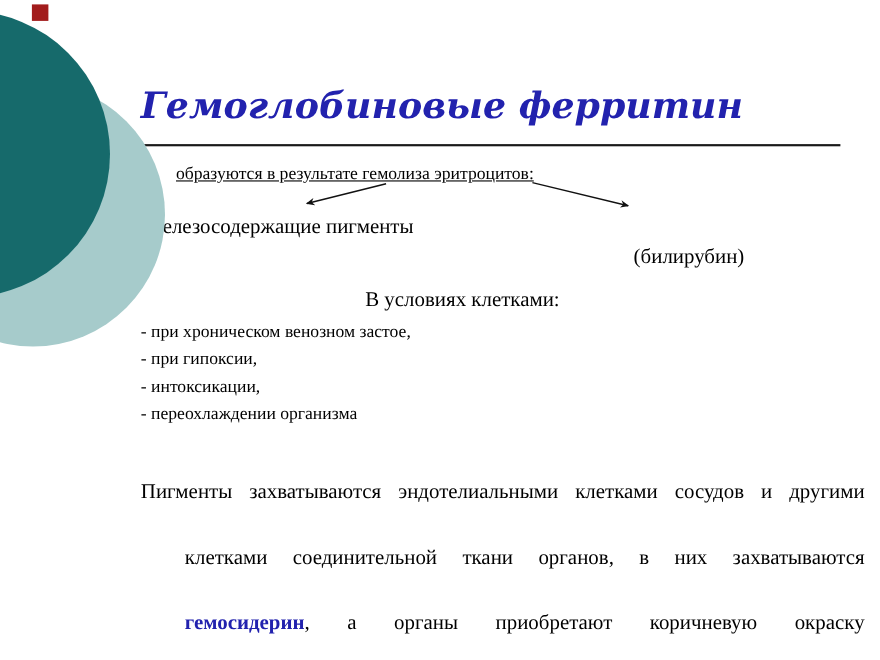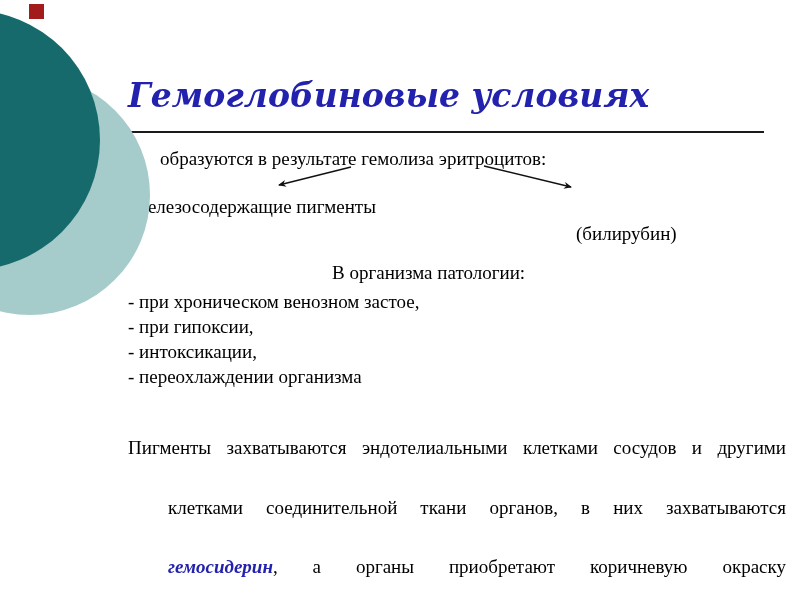--- a/index.html
+++ b/index.html
@@ -18,69 +18,69 @@
     font-family:"DejaVu Serif", serif; font-weight:bold; font-style:italic;
     font-size:33px; line-height:1.1; color:var(--c-blue,#2222ae); white-space:nowrap;
   }
   .title-rule { position:absolute; left:128px; top:131px; width:636px; height:2px; background:#1a1a1a; }
 
   .bullet-row { position:absolute; left:126px; top:147px; display:flex; align-items:flex-start; }
   .bullet-ring {
     width:7px; height:7px; border:2px solid #2e6e74; border-radius:50%;
     margin-top:5px; margin-right:23px; background:#fff; flex:0 0 auto;
   }
-  .bullet-text { font-size:19px; line-height:23px; white-space:nowrap; }
+  .bullet-text { font-size:16px; line-height:23px; white-space:nowrap;text-decoration:underline; }
 
   .arrows { position:absolute; left:0; top:0; width:800px; height:600px; z-index:4; pointer-events:none; }
 
   .txt { position:absolute; font-size:19px; line-height:23px; white-space:nowrap; }
   .branch-left-1  { left:135px; top:195px; }
   .branch-left-2  { left:160px; top:222px; }
   .branch-right-1 { left:522px; top:195px; }
   .branch-right-2 { left:576px; top:222px;text-align:center; }
   .pathology-heading { left:332px; top:261px; }
-  .pathology-list { position:absolute; left:128px; top:289px; font-size:19px; line-height:25px; }
+  .pathology-list { position:absolute; left:128px; top:289px; font-size:16px; line-height:25px; }
 
   .para { position:absolute; left:128px; top:400px; width:658px; font-size:19px; line-height:23.5px; }
   .para .line { text-align:justify; text-align-last:justify;margin-top:36px; }
   .para .indent { padding-left:40px; }
   .para .last { text-align:left; text-align-last:left; }
-  .blue-term { color:var(--c-blue,#2222ae); font-weight:bold; font-style:italic; }
+  .blue-term { color:var(--c-blue,#2222ae); font-weight:bold; }
 </style>
 </head>
 <body>
 
 <div class="slide">
 
   <div class="circle circle-light"></div>
   <div class="circle circle-dark"></div>
   <div class="accent-square"></div>
 
-  <div class="title">Гемоглобиновые условиях</div>
+  <div class="title">Гемоглобиновые ферритин</div>
   <div class="title-rule"></div>
 
   <div class="bullet-row">
     <span class="bullet-ring"></span>
     <span class="bullet-text">образуются в результате гемолиза эритроцитов:</span>
   </div>
 
   <svg class="arrows" viewBox="0 0 800 600" xmlns="http://www.w3.org/2000/svg">
     <defs>
       <marker id="ah" markerWidth="9" markerHeight="8" refX="7" refY="4" orient="auto" markerUnits="userSpaceOnUse">
         <path d="M0,0.5 L8,4 L0,7.5 L2.5,4 Z" fill="#111"></path>
       </marker>
     </defs>
     <line x1="351" y1="167" x2="279" y2="185" stroke="#111" stroke-width="1.3" marker-end="url(#ah)"></line>
     <line x1="484" y1="166" x2="571" y2="187" stroke="#111" stroke-width="1.3" marker-end="url(#ah)"></line>
   </svg>
 
   <div class="txt branch-left-1">железосодержащие пигменты</div>
   <div class="txt branch-right-2">(билирубин)</div>
 
-  <div class="txt pathology-heading">В организма патологии:</div>
+  <div class="txt pathology-heading">В условиях клетками:</div>
 
   <div class="pathology-list">
     <div>- при хроническом венозном застое,</div>
     <div>- при гипоксии,</div>
     <div>- интоксикации,</div>
     <div>- переохлаждении организма</div>
   </div>
 
   <div class="para">
     <div class="line">Пигменты захватываются эндотелиальными клетками сосудов и другими</div>

